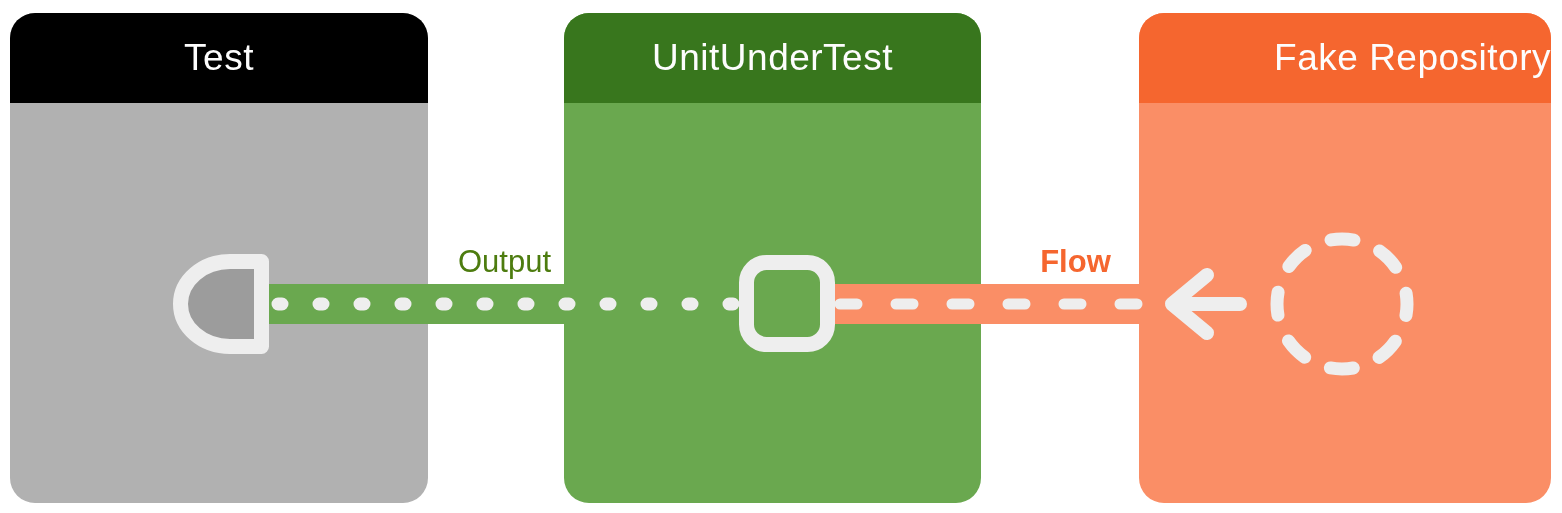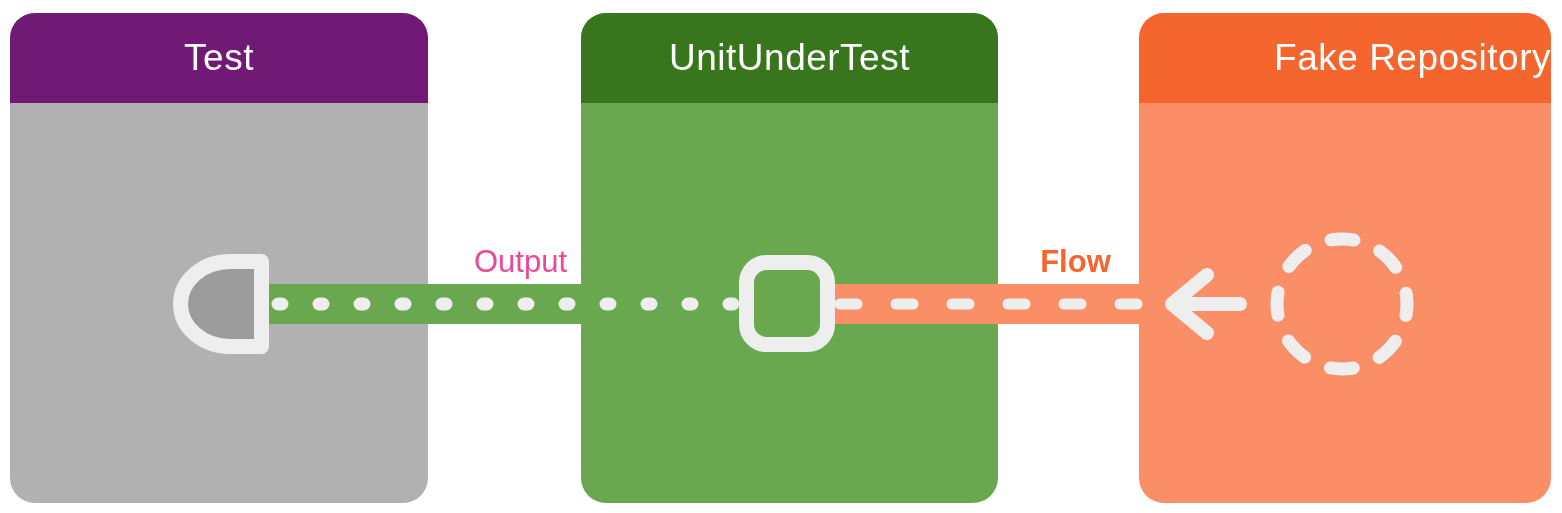--- a/index.html
+++ b/index.html
@@ -15,33 +15,33 @@
     background: #ffffff;
     overflow: hidden;
   }
   .box {
     position: absolute;
     top: 13px;
     height: 490px;
     border-radius: 25px;
   }
   .box-test { left: 10px;   width: 418px; background: #b1b1b1; }
-  .box-uut  { left: 581px;  width: 417px; background: #6aa84f; }
+  .box-uut  { left: 564px;  width: 417px; background: #6aa84f; }
   .box-fake { left: 1139px; width: 412px; background: #fa8e66; }
   .box-header {
     position: absolute;
     left: 0; top: 0;
     width: 100%;
     height: 90px;
     border-radius: 25px 25px 0 0;
     display: flex;
     align-items: center;
     justify-content: center;
   }
-  .box-test .box-header { background: #701a75; }
+  .box-test .box-header { background: #000000; }
   .box-uut  .box-header { background: #38761d; }
   .box-fake .box-header { background: #f5662f; justify-content: flex-end; }
   .box-title {
     color: #fdfdfd;
     font-size: 37px;
     font-weight: 400;
     letter-spacing: 0.5px;
     white-space: nowrap;
   }
   .band {
@@ -61,23 +61,22 @@
   .conn-label {
     position: absolute;
     top: 244px;
     text-align: center;
     font-size: 31px;
     white-space: nowrap;
   }
   .label-output {
     left: 428px;
     width: 153px;
-    color: #ec4899;
+    color: #4d7c0f;
     font-weight: 500;
-    padding-left: 16px;
   }
   .label-flow {
     left: 998px;
     width: 155px;
     color: #f5662f;
     font-weight: 700;
   }
 </style>
 </head>
 <body>

